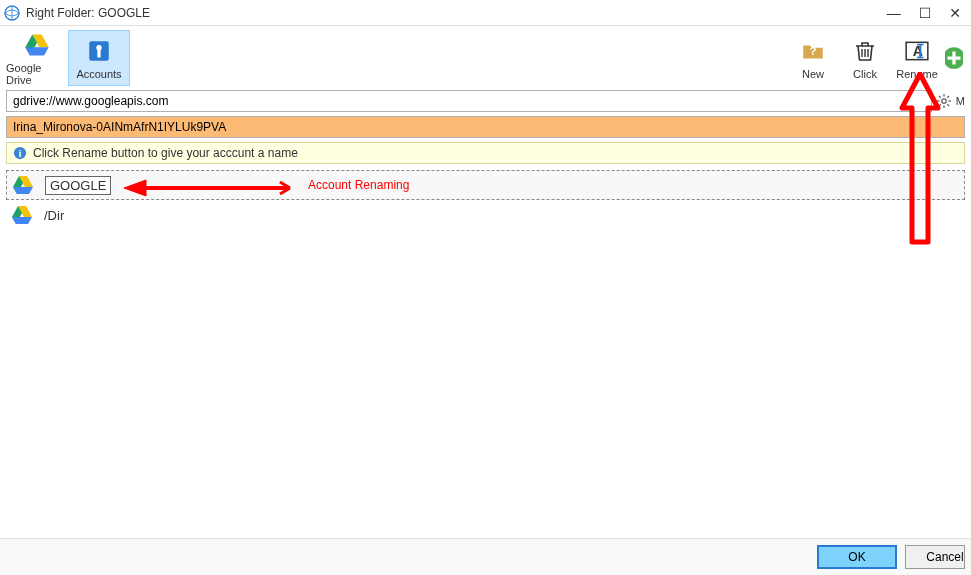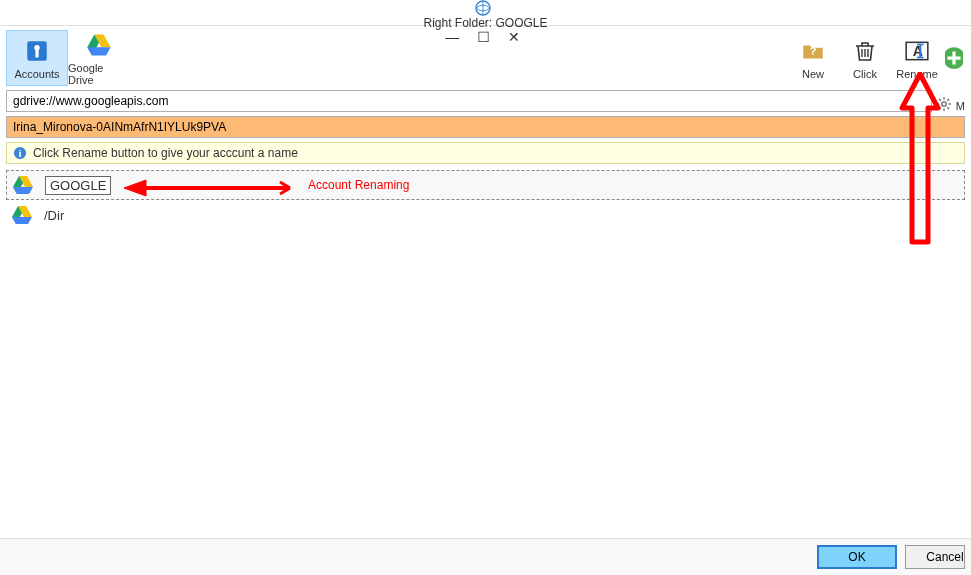--- a/index.html
+++ b/index.html
@@ -1,37 +1,37 @@
 <!DOCTYPE html>
 <html><head>
 <meta charset="utf-8">
 <style>
   * { box-sizing: border-box; margin: 0; padding: 0; }
   body { font-family: "Segoe UI", Tahoma, sans-serif; font-size: 12px; color: #333; background: #fff; width: 971px; height: 575px; overflow: hidden; position: relative; }
   
   
-  .titlebar { display: flex; align-items: center; height: 26px; padding: 0 4px; border-bottom: 1px solid #e0e0e0; flex-direction: column; }
+  .titlebar { display: flex; align-items: center; height: 26px; padding: 0 4px; border-bottom: 1px solid #e0e0e0; }
   .titlebar .app-icon { width: 16px; height: 16px; margin-right: 6px; }
   .titlebar .title { flex: 1; font-size: 12px; }
   .titlebar .win-controls { display: flex; gap: 18px; padding-right: 6px; }
   .titlebar .win-controls span { font-size: 14px; cursor: pointer; line-height: 1; }
   
   
   .toolbar { display: flex; align-items: flex-start; padding: 4px 6px 4px 6px; }
   .toolbar-left { display: flex; gap: 0; }
   .toolbar-right { margin-left: auto; display: flex; gap: 4px; padding-right: 2px; }
   .toolbtn { width: 62px; height: 56px; display: flex; flex-direction: column; align-items: center; justify-content: center; gap: 2px; cursor: pointer; font-size: 11px; color: #333; }
   .toolbtn .ico { width: 30px; height: 30px; display: flex; align-items: center; justify-content: center; }
   .toolbtn.active { background: #cce8ff; border: 1px solid #99d1ff; }
   .toolbtn.disabled { color: #888; }
   .toolbtn-sm { width: 48px; }
   
   
   .addr-wrap { padding: 0 6px; }
-  .addr-row { display: flex; align-items: flex-end; gap: 4px; margin-bottom: 4px; }
+  .addr-row { display: flex; align-items: center; gap: 4px; margin-bottom: 4px; }
   .addr-input { flex: 1; height: 22px; border: 1px solid #b0b0b0; padding: 2px 6px; font-size: 12px; font-family: inherit; background: #fff; }
   .addr-input.readonly { background: #fdba74; }
   .gear { width: 16px; height: 16px; }
   .m-label { font-size: 11px; }
   
   
   .infobar { margin: 0 6px; height: 22px; display: flex; align-items: center; background: #ffffe1; border: 1px solid #d8d898; padding: 0 6px; gap: 6px; font-size: 12px; }
   .infobar .info-icon { width: 14px; height: 14px; }
   
   
@@ -69,39 +69,39 @@
   <span class="title">Right Folder: GOOGLE</span>
   <div class="win-controls">
     <span>—</span>
     <span>☐</span>
     <span>✕</span>
   </div>
 </div>
 
 <div class="toolbar">
   <div class="toolbar-left">
-    <div class="toolbtn active">
-      <span class="ico">
-        <svg viewBox="0 0 24 24" width="26" height="26">
-            <rect x="3" y="3" width="18" height="18" rx="2" fill="#2a7ad2"></rect>
-            <circle cx="12" cy="9" r="2.5" fill="#fff"></circle>
-            <rect x="10.5" y="11" width="3" height="7" fill="#fff"></rect>
-          </svg>
-      </span>
-      <span>Accounts</span>
-    </div>
     <div class="toolbtn">
       <span class="ico">
         <svg class="drive-svg" viewBox="0 0 24 24" width="28" height="28">
           <path class="y" d="M8 3 h8 l6 11 h-8 z"></path>
           <path class="g" d="M8 3 l-6 11 4 7 6-11 z"></path>
           <path class="b" d="M2 14 h20 l-4 7 h-12 z"></path>
         </svg>
       </span>
       <span>Google Drive</span>
+    </div>
+    <div class="toolbtn active">
+      <span class="ico">
+        <svg viewBox="0 0 24 24" width="26" height="26">
+            <rect x="3" y="3" width="18" height="18" rx="2" fill="#2a7ad2"></rect>
+            <circle cx="12" cy="9" r="2.5" fill="#fff"></circle>
+            <rect x="10.5" y="11" width="3" height="7" fill="#fff"></rect>
+          </svg>
+      </span>
+      <span>Accounts</span>
     </div>
   </div>
   <div class="toolbar-right">
     <div class="toolbtn toolbtn-sm">
       <span class="ico">
         <svg viewBox="0 0 24 24" width="26" height="26">
             <path d="M3 7 h6 l2 2 h10 v10 h-18 z" fill="#d8a84c"></path>
             <text x="12" y="16" text-anchor="middle" font-size="10" fill="#fff" font-weight="bold">?</text>
           </svg>
       </span>

